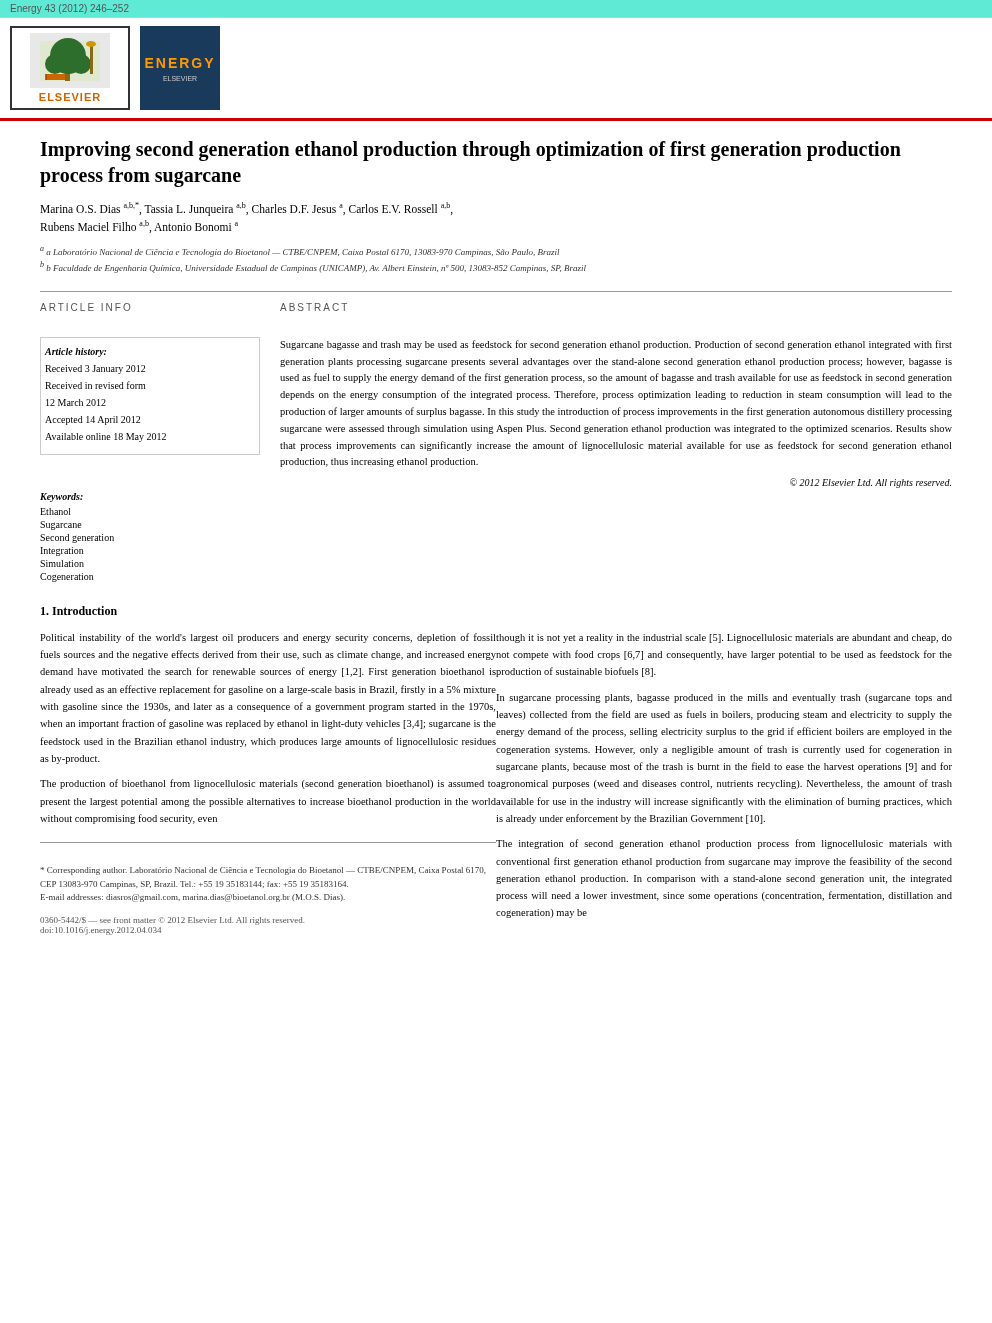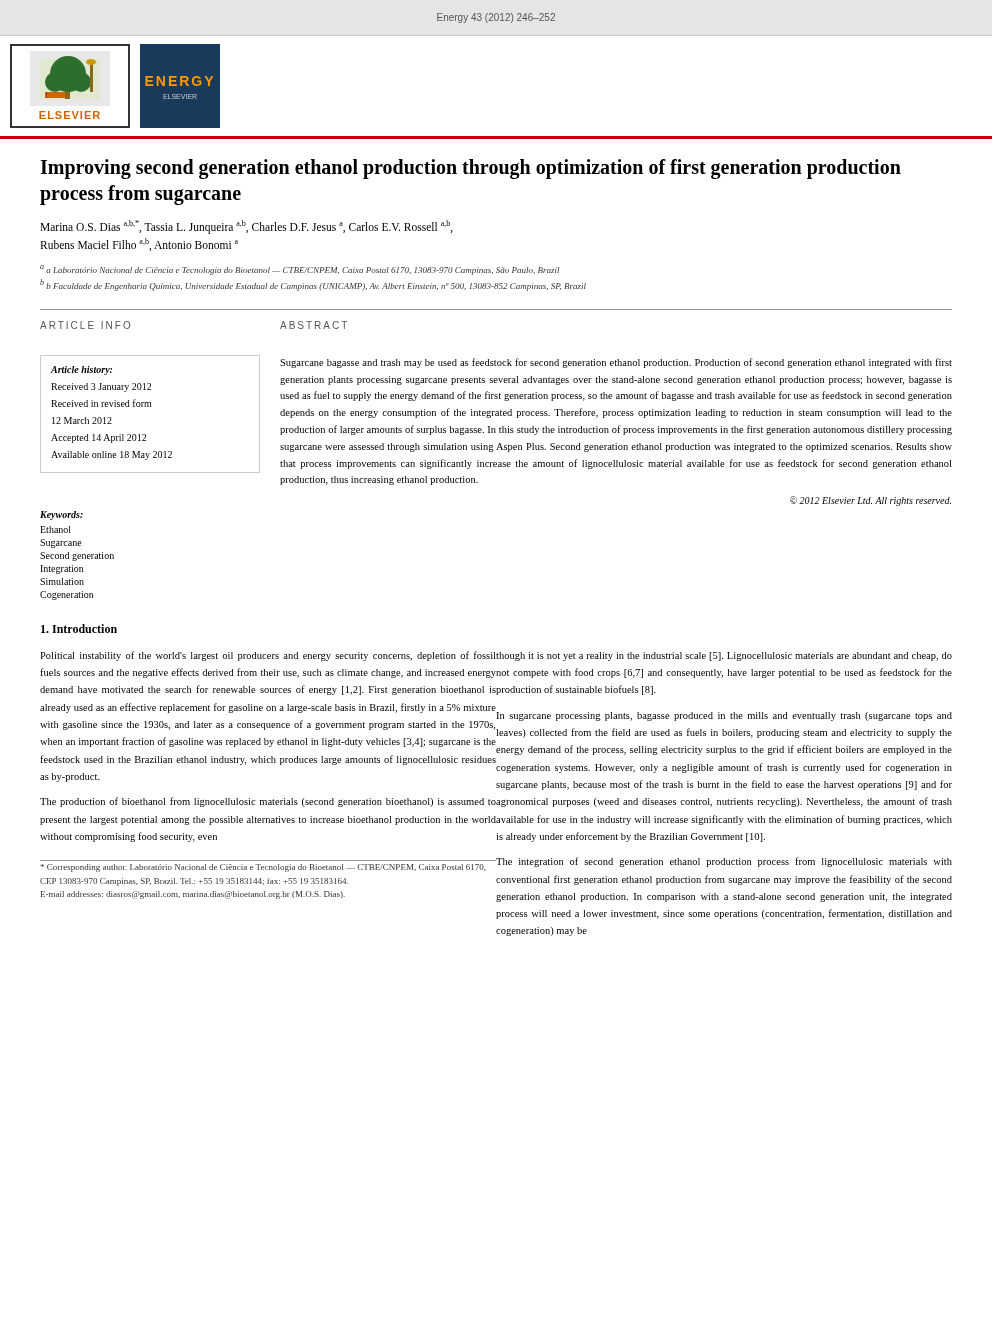--- a/index.html
+++ b/index.html
@@ -5,24 +5,24 @@
     * { margin: 0; padding: 0; box-sizing: border-box; }
     body {
       background: #fff;
       font-family: 'Times New Roman', Times, serif;
       font-size: 11px;
       color: #000;
       width: 992px;
       min-height: 1323px;
     }
     .top-bar {
-      background: #e5e5e5;
+      background: #5eead4;
       border-bottom: 1px solid #ccc;
-      text-align: center;
-      padding: 12px 10px;
+      text-align: left;
+      padding: 3px 10px;
       font-size: 10px;
       color: #555;
       font-family: Arial, sans-serif;
     }
     .journal-header {
       display: flex;
       align-items: stretch;
       border-bottom: 3px solid #cc0000;
       padding: 8px 10px;
       gap: 10px;
@@ -151,21 +151,21 @@
     .section-header {
       font-size: 10px;
       font-family: Arial, sans-serif;
       letter-spacing: 2px;
       color: #555;
       margin-bottom: 24px;
       text-transform: uppercase;
     }
     .article-info-box {
       border: 1px solid #ccc;
-      padding: 8px 10px;
+      padding: 8px 4px;
       font-size: 10px;
       margin-bottom: 20px;
     }
     .article-info-box .info-title {
       font-style: italic;
       font-weight: bold;
       font-size: 10px;
       margin-bottom: 4px;
     }
     .article-info-box .info-line {
@@ -215,21 +215,21 @@
     }
     .body-text {
       font-size: 10.5px;
       line-height: 1.65;
       text-align: justify;
       margin-bottom: 8px;
     }
     .footnote-area {
       border-top: 1px solid #999;
       margin-top: 15px;
-      padding-top: 0;
+      padding-top: 21px;
       font-size: 9px;
       line-height: 1.5;
       color: #333;
     }
     .footer-ids {
       margin-top: 10px;
       font-size: 9px;
       color: #555;
     }
     .sciverse-blue { color: #0066aa; }
@@ -328,20 +328,24 @@
 
       <div class="body-left">
         <div class="body-text">Political instability of the world's largest oil producers and energy security concerns, depletion of fossil fuels sources and the negative effects derived from their use, such as climate change, and increased energy demand have motivated the search for renewable sources of energy [1,2]. First generation bioethanol is already used as an effective replacement for gasoline on a large-scale basis in Brazil, firstly in a 5% mixture with gasoline since the 1930s, and later as a consequence of a government program started in the 1970s, when an important fraction of gasoline was replaced by ethanol in light-duty vehicles [3,4]; sugarcane is the feedstock used in the Brazilian ethanol industry, which produces large amounts of lignocellulosic residues as by-product.</div>
         <div class="body-text">The production of bioethanol from lignocellulosic materials (second generation bioethanol) is assumed to present the largest potential among the possible alternatives to increase bioethanol production in the world without compromising food security, even</div>
 
         <div class="footnote-area">
           <div>* Corresponding author. Laboratório Nacional de Ciência e Tecnologia do Bioetanol — CTBE/CNPEM, Caixa Postal 6170, CEP 13083-970 Campinas, SP, Brazil. Tel.: +55 19 35183144; fax: +55 19 35183164.</div>
           <div>E-mail addresses: diasros@gmail.com, marina.dias@bioetanol.org.br (M.O.S. Dias).</div>
         </div>
 
+        <div class="footer-ids">
+          <div>0360-5442/$ — see front matter © 2012 Elsevier Ltd. All rights reserved.</div>
+          <div>doi:10.1016/j.energy.2012.04.034</div>
+        </div>
       </div>
 
       <div class="body-right">
         <div class="body-text">though it is not yet a reality in the industrial scale [5]. Lignocellulosic materials are abundant and cheap, do not compete with food crops [6,7] and consequently, have larger potential to be used as feedstock for the production of sustainable biofuels [8].</div>
         <div class="body-text">In sugarcane processing plants, bagasse produced in the mills and eventually trash (sugarcane tops and leaves) collected from the field are used as fuels in boilers, producing steam and electricity to supply the energy demand of the process, selling electricity surplus to the grid if efficient boilers are employed in the cogeneration systems. However, only a negligible amount of trash is currently used for cogeneration in sugarcane plants, because most of the trash is burnt in the field to ease the harvest operations [9] and for agronomical purposes (weed and diseases control, nutrients recycling). Nevertheless, the amount of trash available for use in the industry will increase significantly with the elimination of burning practices, which is already under enforcement by the Brazilian Government [10].</div>
         <div class="body-text">The integration of second generation ethanol production process from lignocellulosic materials with conventional first generation ethanol production from sugarcane may improve the feasibility of the second generation ethanol production. In comparison with a stand-alone second generation unit, the integrated process will need a lower investment, since some operations (concentration, fermentation, distillation and cogeneration) may be</div>
       </div>
     </div>
   </div>
 

